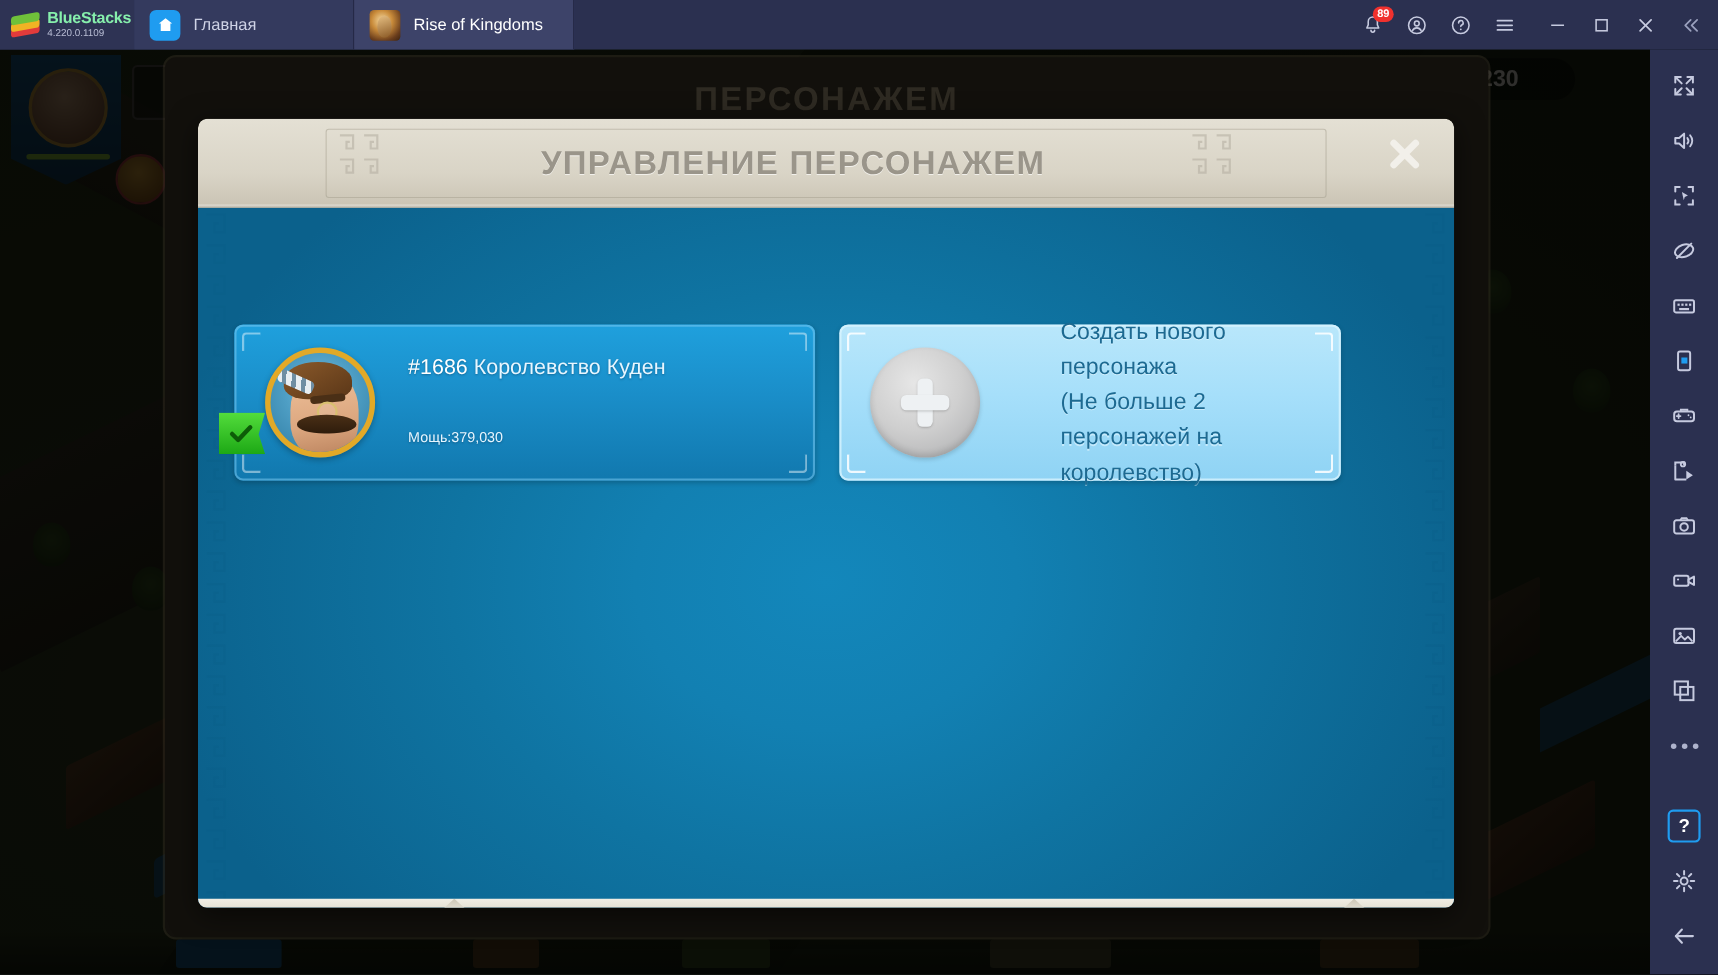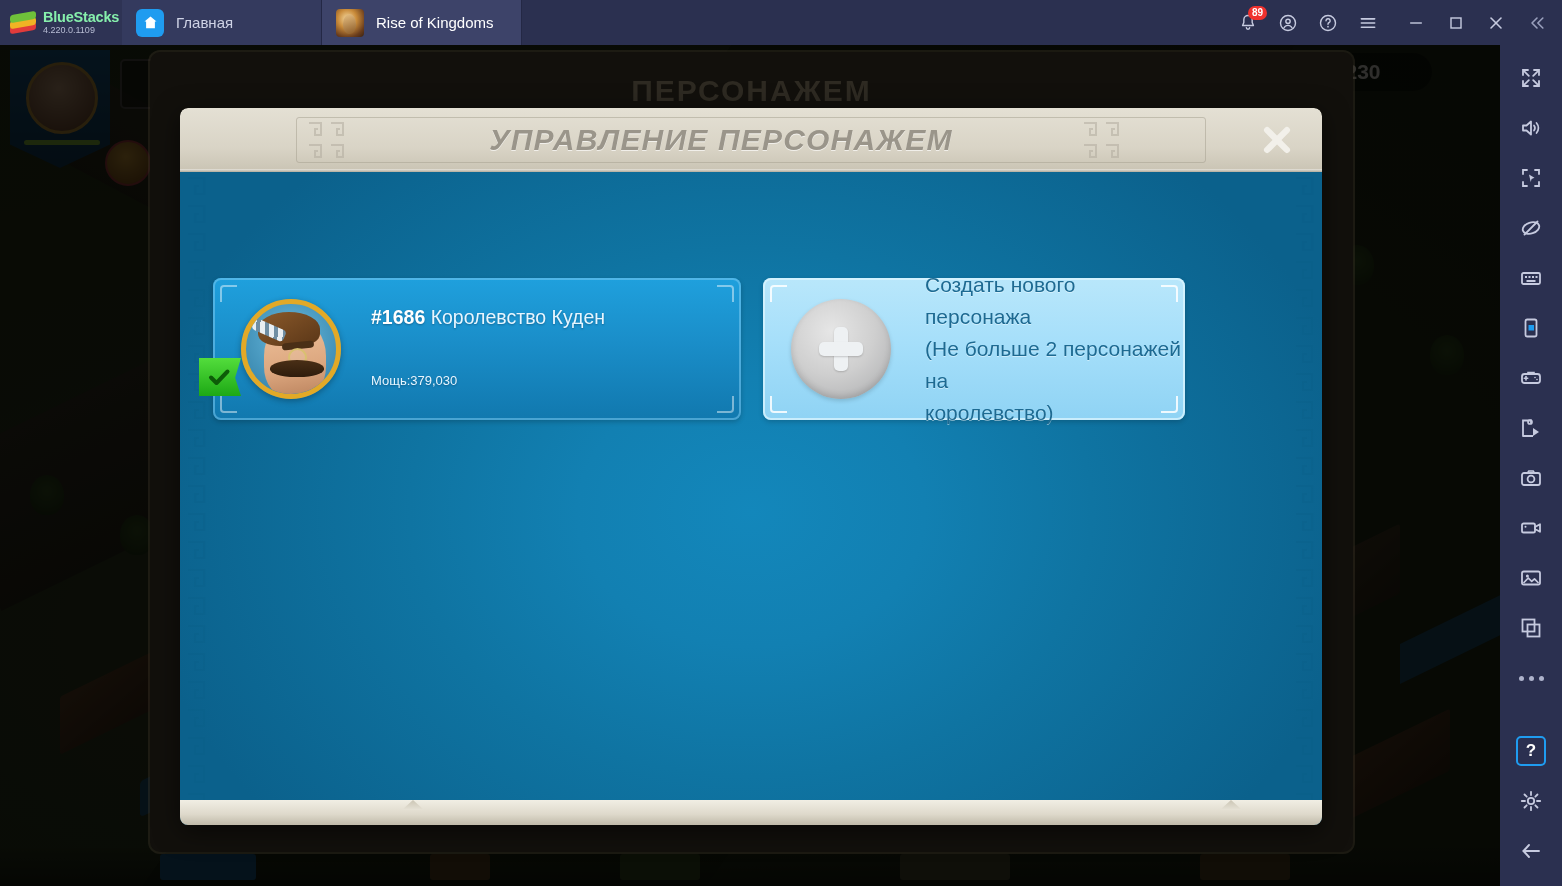--- a/index.html
+++ b/index.html
@@ -251,24 +251,24 @@
   .modal {
     position: absolute; left: 180px; top: 108px;
     width: 1142px; height: 717px;
     z-index: 20;
     border-radius: 8px;
     overflow: hidden;
     box-shadow: 0 6px 26px rgba(0,0,0,.55);
   }
   .modal-header {
     position: relative;
-    height: 64px;
+    height: 81px;
     background: linear-gradient(180deg, #e4e0d4 0%, #d9d4c6 62%, #c9c3b3 100%);
     border-radius: 8px 8px 0 0;
-    display: flex; align-items: center; justify-content: center; font-style: italic;
+    display: flex; align-items: center; justify-content: center;
   }
   .modal-header::after {
     content:""; position:absolute; left: 0; bottom: 0; width: 100%; height: 3px;
     background: linear-gradient(180deg, rgba(255,255,255,.5), rgba(150,145,130,.45));
   }
   .hdr-inner {
     position: absolute; left: 116px; right: 116px; top: 9px; bottom: 9px;
     border: 1px solid rgba(168,162,146,.55);
     border-radius: 3px;
   }
@@ -329,23 +329,24 @@
     border-radius: 8px;
     display: flex; align-items: center;
     padding-left: 28px;
     cursor: default;
   }
   .card.selected {
     background: linear-gradient(180deg, #1fa0dd 0%, #1a8ec9 45%, #1178ae 100%);
     box-shadow: inset 0 0 0 2px rgba(120,200,240,.55), 0 2px 5px rgba(0,0,0,.2);
   }
   .card.create {
-    width: 422px;
+    width: 456px;
     background: linear-gradient(180deg, #b9e7fb 0%, #a6dffa 45%, #8fd3f4 100%);
     box-shadow: inset 0 0 0 2px rgba(220,245,255,.75), 0 2px 5px rgba(0,0,0,.18);
+    gap: 39px;
   }
   .corner {
     position: absolute; width: 17px; height: 17px;
     border-style: solid; border-color: rgba(255,255,255,.45);
     border-width: 0;
   }
   .card.create .corner { border-color: rgba(255,255,255,.85); }
   .corner.tl { top: 7px; left: 7px; border-top-width:2px; border-left-width:2px; border-radius: 4px 0 0 0;}
   .corner.tr { top: 7px; right: 7px; border-top-width:2px; border-right-width:2px; border-radius: 0 4px 0 0;}
   .corner.bl { bottom: 7px; left: 7px; border-bottom-width:2px; border-left-width:2px; border-radius: 0 0 0 4px;}
@@ -412,21 +413,21 @@
   .char-name {
     color: #ffffff; font-size: 27px; font-weight: bold;
     text-shadow: 0 2px 2px rgba(0,40,70,.45);
     line-height: 34px;
     letter-spacing: .2px;
   }
   .char-kd {
     color: #e7f6ff; font-size: 19.5px; line-height: 29px;
     text-shadow: 0 1px 2px rgba(0,40,70,.4);
   }
-  .char-kd b { color:#ffffff; font-weight: bold; }
+  .char-kd b { color:#ffffff; font-weight: normal; }
   .char-power {
     color: #e7f6ff; font-size: 13px; line-height: 29px;
     text-shadow: 0 1px 2px rgba(0,40,70,.4);
     margin-top: 34px;
   }
 
   .plus-circle {
     width: 100px; height: 100px; border-radius: 50%;
     background: radial-gradient(circle at 40% 32%, #e6e6e6 0%, #cfcfcf 48%, #a9aaac 100%);
     display: flex; align-items: center; justify-content: center;

